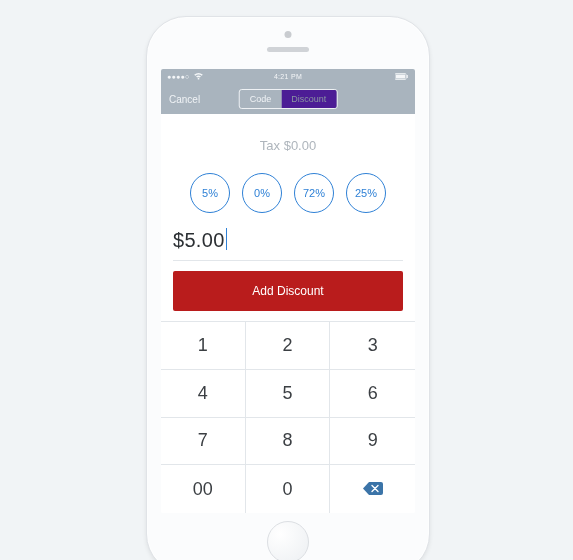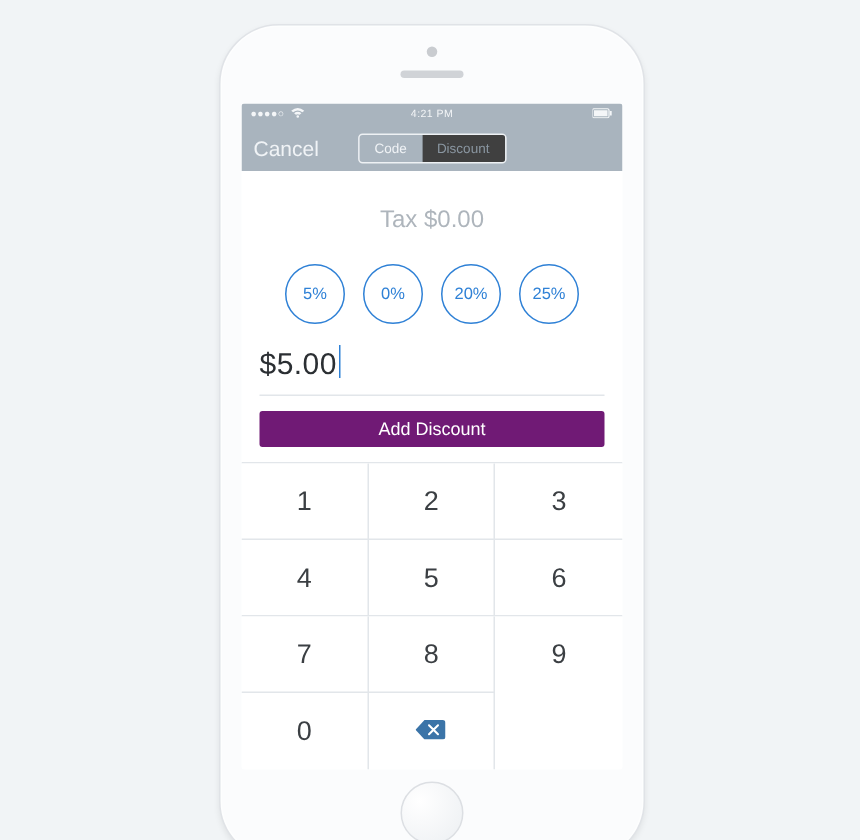--- a/index.html
+++ b/index.html
@@ -85,21 +85,21 @@
   .nav {
     height: 30px;
     background: #a9b4be;
     display: flex;
     align-items: center;
     position: relative;
     padding: 0 8px;
   }
   .nav .cancel {
     color: #f0f3f6;
-    font-size: 14px;
+    font-size: 10px;
   }
   .seg {
     position: absolute;
     left: 50%;
     transform: translateX(-50%);
     display: flex;
     border: 1px solid #eef1f4;
     border-radius: 3px;
     overflow: hidden;
     height: 18px;
@@ -108,37 +108,37 @@
     border: none;
     background: transparent;
     color: #f0f3f6;
     font-size: 9px;
     padding: 0 10px;
     height: 100%;
     line-height: 18px;
     cursor: pointer;
   }
   .seg button.active {
-    background: #404040;
+    background: #4c1d95;
     color: #8a96a1;
   }
 
   
   .amount-block {
     text-align: center;
     padding: 20px 0 12px;
   }
   .amount {
     font-size: 30px;
     font-weight: 300;
     color: #2b2f33;
     letter-spacing: 0.5px;
   }
   .tax {
-    font-size: 16px;
+    font-size: 13px;
     color: #aeb5bc;
     margin-top: 4px;
   }
 
   
   .pcts {
     display: flex;
     justify-content: center;
     gap: 12px;
     padding: 8px 0 14px;
@@ -181,22 +181,22 @@
   @keyframes blink { 50% { opacity: 0; } }
   .divider {
     height: 1px;
     background: #e2e6ea;
     margin: 0 12px;
   }
 
   
   .add-btn {
     margin: 10px 12px;
-    height: 24px;
-    background: #701a75;
+    height: 40px;
+    background: #b91c1c;
     color: #fff;
     font-size: 12px;
     border: none;
     border-radius: 2px;
     cursor: pointer;
   }
 
   
   .keypad {
     flex: 1;
@@ -259,41 +259,42 @@
       </div>
     </div>
 
     <div class="amount-block">
       <div class="tax">Tax $0.00</div>
     </div>
 
     <div class="pcts">
       <div class="pct">5%</div>
       <div class="pct">0%</div>
-      <div class="pct">20%</div>
+      <div class="pct">72%</div>
       <div class="pct">25%</div>
     </div>
 
     <div class="input-row">
       <span class="disc-input">$5.00</span><span class="caret"></span>
     </div>
     <div class="divider"></div>
 
     <button class="add-btn">Add Discount</button>
 
     <div class="keypad">
       <button class="key">1</button>
       <button class="key">2</button>
       <button class="key">3</button>
       <button class="key">4</button>
       <button class="key">5</button>
       <button class="key">6</button>
       <button class="key">7</button>
       <button class="key">8</button>
       <button class="key">9</button>
+      <button class="key">00</button>
       <button class="key">0</button>
       <button class="key">
         <span>
           <svg width="20" height="13" viewBox="0 0 20 13">
             <path d="M6 0 H18 A2 2 0 0 1 20 2 V11 A2 2 0 0 1 18 13 H6 L0 6.5 Z" fill="#3b74a8"></path>
             <path d="M9 3.5 L15 9.5 M15 3.5 L9 9.5" stroke="#ffffff" stroke-width="1.4" stroke-linecap="round"></path>
           </svg>
         </span>
       </button>
     </div>

